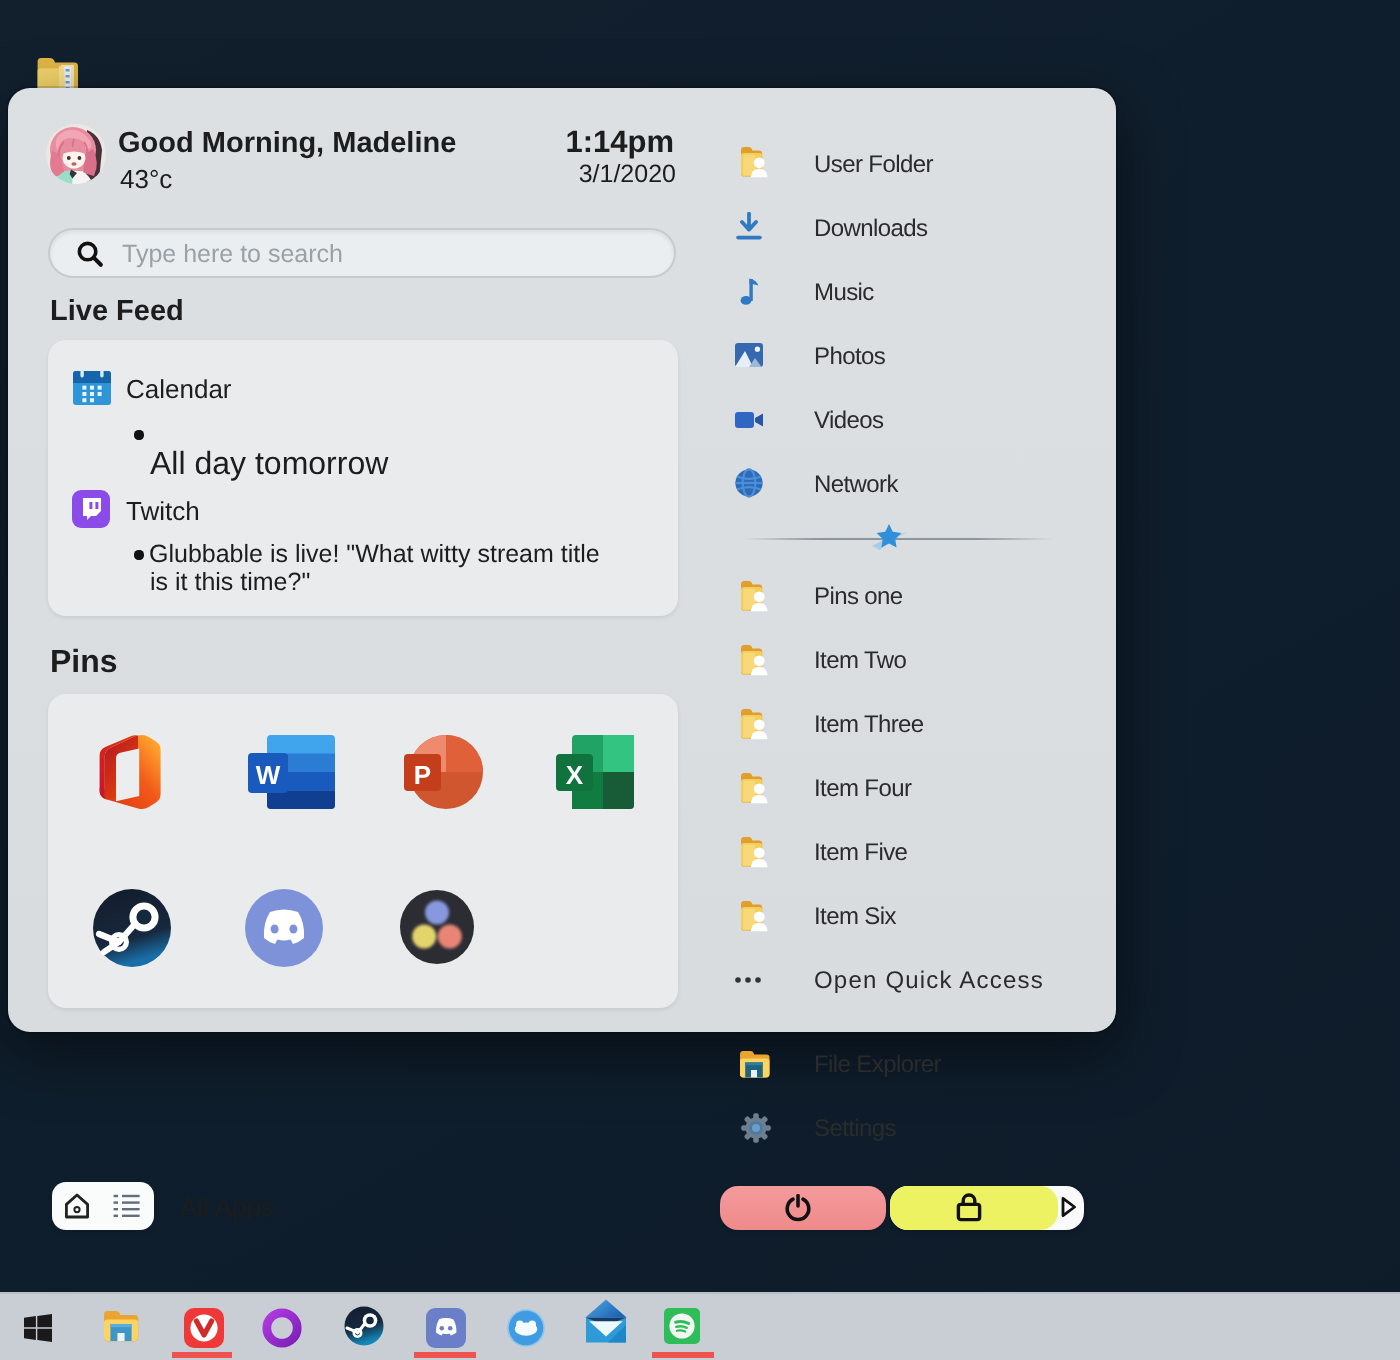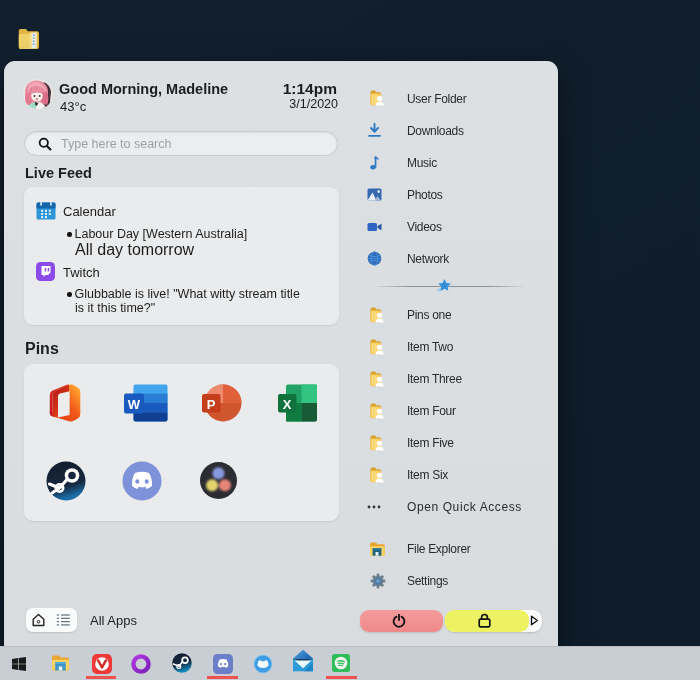--- a/index.html
+++ b/index.html
@@ -1,20 +1,20 @@
 <!DOCTYPE html>
 <html><head>
 <meta charset="utf-8">
 <style>
 * { margin:0; padding:0; box-sizing:border-box; }
 html,body { width:700px; height:680px; overflow:hidden; }
 body { font-family:"Liberation Sans", sans-serif; position:relative;
   background:linear-gradient(150deg,#12202e 0%,#0f1e2c 50%,#0e1c2a 100%); }
 .abs { position:absolute; }
-.panel { position:absolute; left:4px; top:61px; width:554px; height:599px;
+.panel { position:absolute; left:4px; top:44px; width:554px; height:472px;
   background:linear-gradient(180deg,#dce0e3 0%,#d8dcdf 100%); border-radius:11px;
   box-shadow:0 10px 30px rgba(0,0,0,0.5), 0 0 0 1px rgba(0,0,0,0.15); }
 .card { position:absolute; background:#eaebec; border-radius:9px;
   box-shadow:0 1px 2px rgba(0,0,0,0.08); }
 .search { position:absolute; left:20px; top:70px; width:314px; height:25px;
   border-radius:13px; background:#ebeef0; border:1px solid #c6cbcf;
   box-shadow:inset 0 1px 2px rgba(0,0,0,0.08); }
 .txt { position:absolute; white-space:nowrap; color:#1d1d1d; }
 .b { font-weight:bold; }
 .right-label { font-size:12px; color:#2b2b2b; letter-spacing:-0.3px;margin-left:20px; }
@@ -87,21 +87,20 @@
         <rect x="12.8" y="8.8" width="2" height="2"></rect>
       <rect x="5.2" y="12" width="2" height="2"></rect>
         <rect x="9" y="12" width="2" height="2"></rect>
         <rect x="12.8" y="12" width="2" height="2"></rect>
       <rect x="5.2" y="15.1" width="2" height="2"></rect>
         <rect x="9" y="15.1" width="2" height="2"></rect>
     </g>
   </svg>
   <div class="txt" style="left:59px;top:143px;font-size:13px">Calendar</div>
   <div class="abs" style="left:63px;top:171px;width:4.5px;height:4.5px;border-radius:50%;background:#111"></div>
-  <div class="txt" style="left:70.5px;top:166px;font-size:12.5px">Labour Day [Western Australia]</div>
   <div class="txt" style="left:71px;top:180px;font-size:16px">All day tomorrow</div>
 
   <svg class="abs" style="left:32px;top:201px" width="19" height="19" viewBox="0 0 19 19">
     <rect x="0" y="0" width="19" height="19" rx="4.5" fill="#8a4be8"></rect>
     <path d="M5.5 4 l9 0 l0 6.5 l-2.5 2.5 l-2.5 0 l-2 2 l0 -2 l-2 0 z" fill="#ffffff"></path>
     <rect x="8.7" y="6" width="1.5" height="3.5" fill="#8a4be8"></rect>
     <rect x="11.7" y="6" width="1.5" height="3.5" fill="#8a4be8"></rect>
   </svg>
   <div class="txt" style="left:59px;top:204px;font-size:13px">Twitch</div>
   <div class="abs" style="left:63px;top:231px;width:4.5px;height:4.5px;border-radius:50%;background:#111"></div>

